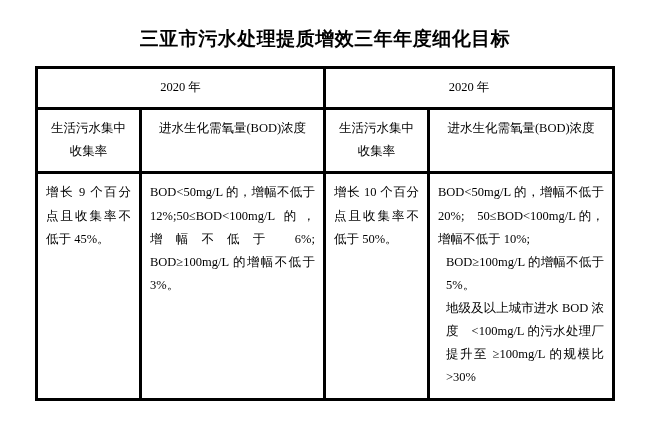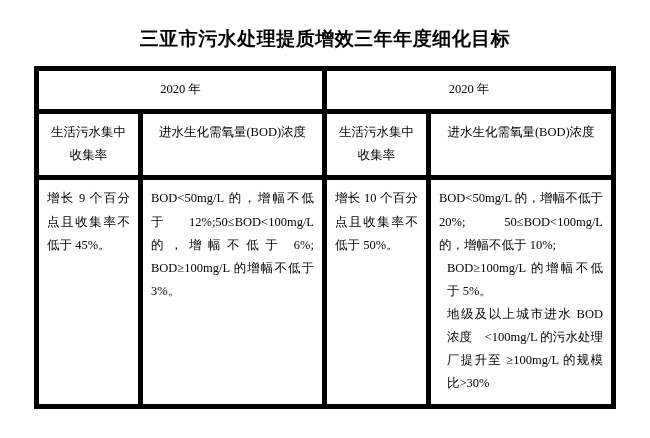--- a/index.html
+++ b/index.html
@@ -30,21 +30,21 @@
     padding: 26px 0 14px 0;
     color: #000;
   }
   table.main-table {
     border-collapse: collapse;
     margin: 0 auto;
     width: 577px;
     table-layout: fixed;
   }
   table.main-table td {
-    border: 5px solid #000000;
+    border: 3px solid #000000;
     vertical-align: top;
     padding: 7px 8px 8px 8px;
     font-size: 12.5px;
     line-height: 1.85;
     font-family: "Liberation Serif", serif;
   }
   td.year-head {
     text-align: center;
     vertical-align: middle;
     padding: 5px 4px;

